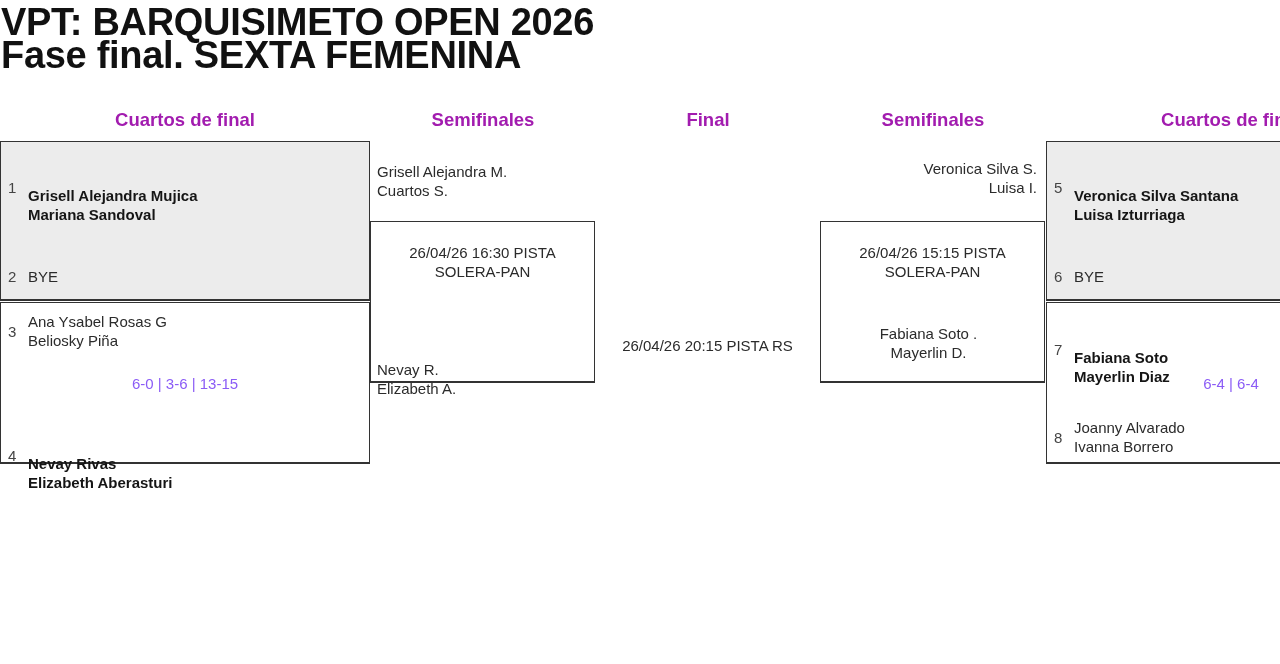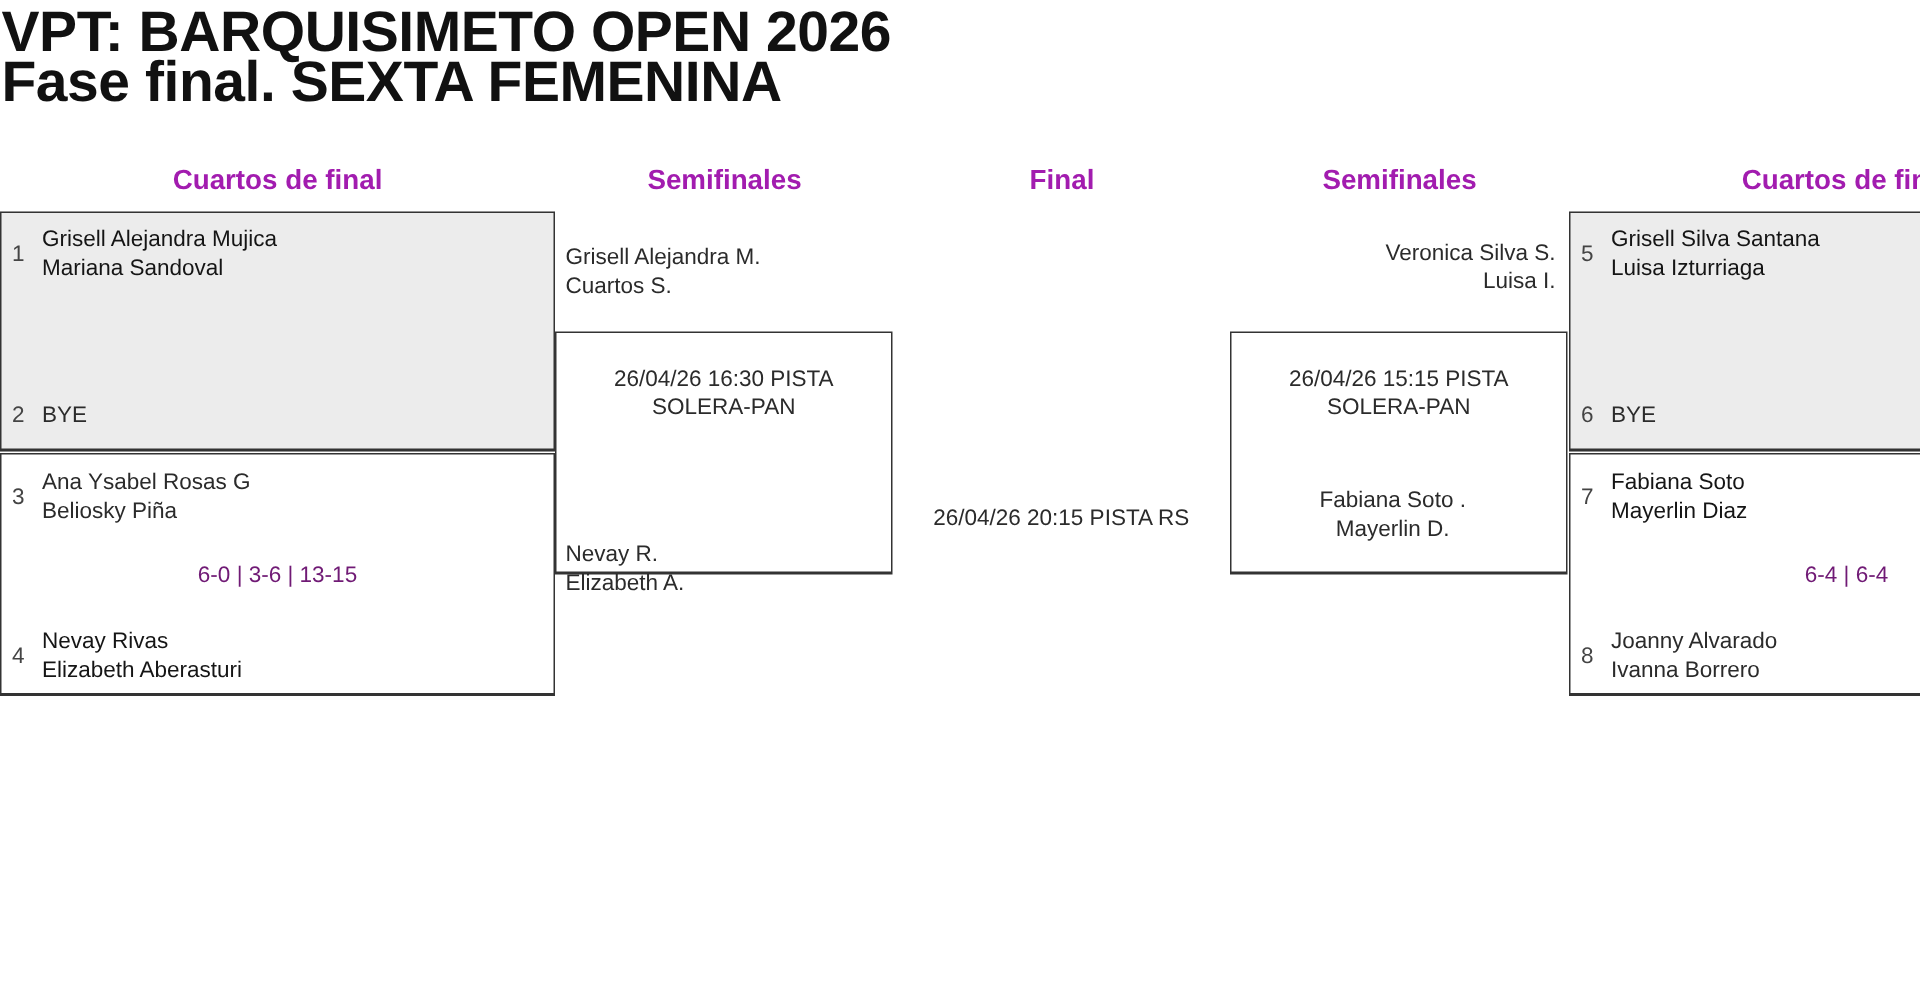--- a/index.html
+++ b/index.html
@@ -40,25 +40,25 @@
   .q-d { left: 1046px; top: 302px; height: 162px; }
   .sfbox { width: 225px; top: 221px; height: 162px; background: transparent; }
   .sf-left-box  { left: 370px; }
   .sf-right-box { left: 820px; }
 
   .entry { position: absolute; left: 7px; display: flex; align-items: center; }
   .e1 { top: 8px; }   .e2 { top: 125px; }
   .e3 { top: 9px; }   .e4 { top: 115px; }
   .seed { flex: 0 0 20px; width: 20px; font-size: 15px; color: #444; }
   .names { font-size: 15px; line-height: 19px; color: #2b2b2b; }
-  .winner .names { font-weight: 400; color: #151515; }
+  .winner .names { font-weight: 700; color: #151515; margin-top: 36px; }
 
   .score {
     position: absolute; top: 72px; left: 0; width: 100%;
-    text-align: center; font-size: 15px; color: #701a75;
+    text-align: center; font-size: 15px; color: #8b5cf6;
   }
 
   .sideline { position: absolute; font-size: 15px; line-height: 19px; color: #2b2b2b; white-space: nowrap; }
   .sf-left-top    { left: 377px; top: 162px; }
   .sf-left-sched  { left: 370px; width: 225px; top: 243px; text-align: center; white-space: normal; }
   .sf-left-bot    { left: 377px; top: 344px; margin-top: 16px; }
   .sf-right-top   { left: 820px; width: 217px; top: 159px; text-align: right; }
   .sf-right-sched { left: 820px; width: 225px; top: 243px; text-align: center; white-space: normal; }
   .sf-right-bot   { left: 820px; width: 217px; top: 324px; text-align: center; }
   .final-sched    { left: 595px; width: 225px; top: 336px; text-align: center; }
@@ -140,21 +140,21 @@
   </div>
   <div class="sideline sf-right-bot">
     <div>Fabiana Soto .</div>
     <div>Mayerlin D.</div>
   </div>
 
   <div class="box qbox shaded q-c">
     <div class="entry e1 winner">
       <span class="seed">5</span>
       <div class="names">
-        <div>Grisell Silva Santana</div>
+        <div>Veronica Silva Santana</div>
         <div>Luisa Izturriaga</div>
       </div>
     </div>
     <div class="entry e2">
       <span class="seed">6</span>
       <div class="names">
         <div>BYE</div>
       </div>
     </div>
   </div>

